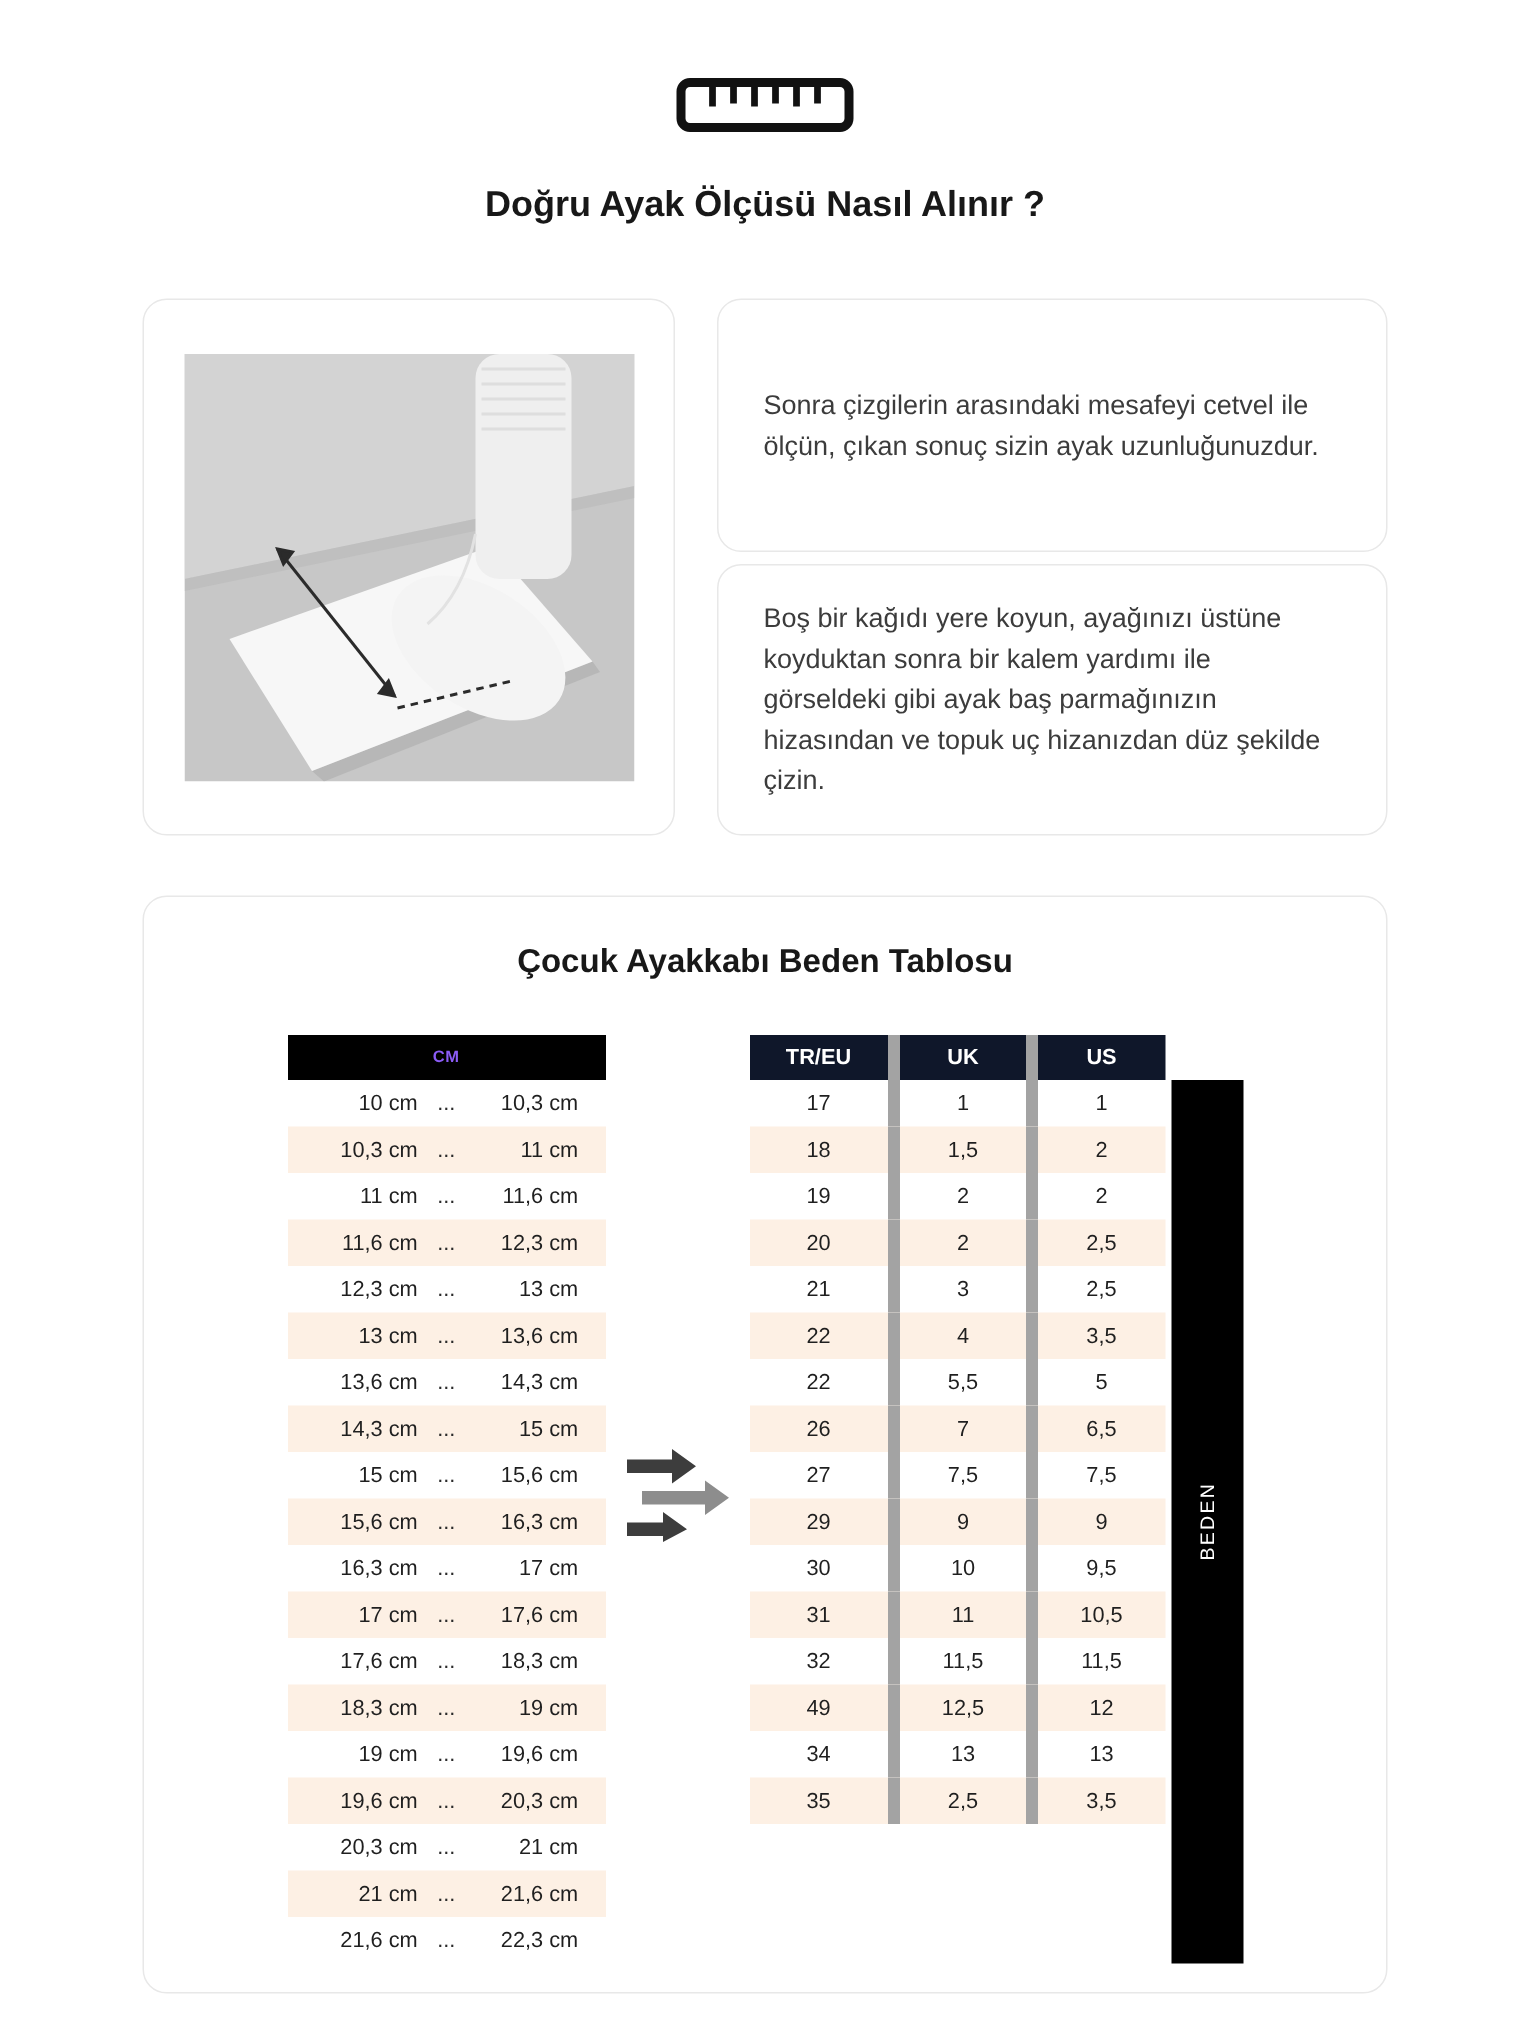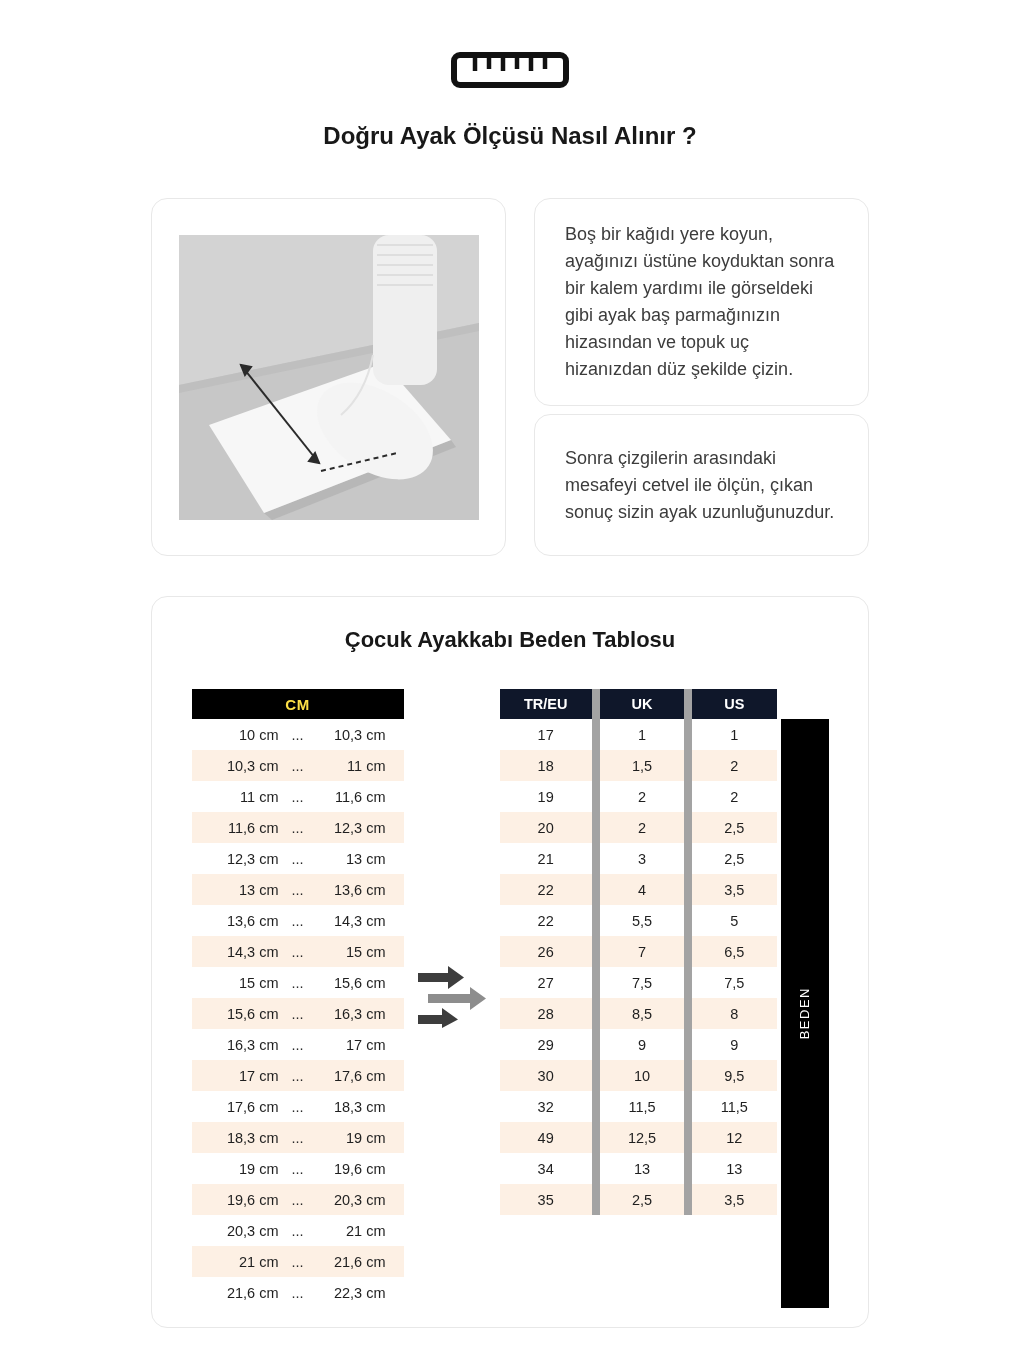--- a/index.html
+++ b/index.html
@@ -3,21 +3,21 @@
 <meta charset="utf-8">
 <style>
   * { box-sizing: border-box; }
   html,body { margin:0; padding:0; }
   body {
     width:1020px; min-height:1360px;
     background:#ffffff;
     font-family:"Liberation Sans","DejaVu Sans",sans-serif;
     color:#1f1f1f;
   }
-  .container { width:718px; margin:0 auto; }
+  .container { width:830px; margin:0 auto; }
 
   .icon-wrap { text-align:center; padding-top:50px; }
 
   .page-title {
     text-align:center; font-size:24px; font-weight:700;
     margin:28px 0 0; color:#181818;
   }
 
   .card { background:#fff; border:1px solid #e8e8e8; border-radius:16px; }
 
@@ -36,21 +36,21 @@
   .table-card { margin-top:40px; height:732px; padding-top:30px; }
   .table-title { text-align:center; font-size:22px; font-weight:700; margin:0; color:#181818; }
 
   .tables-row { display:flex; justify-content:center; align-items:flex-start; margin-top:36px; }
 
   table { border-collapse:collapse; font-size:14.5px; color:#1f1f1f; }
   th { font-weight:700; }
 
   .cm-table { width:212px; }
   .cm-table th {
-    background:#000; color:#fde047; height:30px; font-size:15px;
+    background:#000; color:#8b5cf6; height:30px; font-size:11px;
     letter-spacing:0.5px;
   }
   .cm-table td { height:31px; text-align:center; }
   .cm-table td.c0 { width:88px;text-align:right; }
   .cm-table td.c1 { width:36px; color:#2a2a2a; }
   .cm-table td.c2 { width:88px; text-align:right; padding-right:18px; }
   .cm-table tbody tr:nth-child(even) td { background:#fdf0e4; }
 
   .arrows-box { width:72px; margin-left:12px; align-self:center; text-align:center; }
 
@@ -118,24 +118,24 @@
           <line x1="62" y1="130" x2="140" y2="228"></line>
           <polygon points="62,130 72,132 66,140"></polygon>
           <polygon points="140,228 130,226 136,218"></polygon>
         </g>
         <line x1="142" y1="236" x2="218" y2="218" stroke="#2b2b2b" stroke-width="2" stroke-dasharray="5,4"></line>
       </svg>
     </div>
 
     <div class="texts">
       <div class="card text-card">
-        <p>Boş bir kağıdı yere koyun, ayağınızı üstüne koyduktan sonra bir kalem yardımı ile görseldeki gibi ayak baş parmağınızın hizasından ve topuk uç hizanızdan düz şekilde çizin.</p>
+        <p>Sonra çizgilerin arasındaki mesafeyi cetvel ile ölçün, çıkan sonuç sizin ayak uzunluğunuzdur.</p>
       </div>
       <div class="card text-card">
-        <p>Sonra çizgilerin arasındaki mesafeyi cetvel ile ölçün, çıkan sonuç sizin ayak uzunluğunuzdur.</p>
+        <p>Boş bir kağıdı yere koyun, ayağınızı üstüne koyduktan sonra bir kalem yardımı ile görseldeki gibi ayak baş parmağınızın hizasından ve topuk uç hizanızdan düz şekilde çizin.</p>
       </div>
     </div>
 
   </div>
 
   <div class="card table-card">
     <h2 class="table-title">Çocuk Ayakkabı Beden Tablosu</h2>
 
     <div class="tables-row">
 
@@ -302,35 +302,35 @@
             <td>26</td>
             <td>7</td>
             <td>6,5</td>
           </tr>
             <tr>
             <td>27</td>
             <td>7,5</td>
             <td>7,5</td>
           </tr>
             <tr>
-            <td>28</td>
-            <td>8,5</td>
-            <td>8</td>
-          </tr>
-            <tr>
             <td>29</td>
             <td>9</td>
             <td>9</td>
           </tr>
             <tr>
             <td>30</td>
             <td>10</td>
             <td>9,5</td>
           </tr>
             <tr>
+            <td>31</td>
+            <td>11</td>
+            <td>10,5</td>
+          </tr>
+            <tr>
             <td>32</td>
             <td>11,5</td>
             <td>11,5</td>
           </tr>
             <tr>
             <td>49</td>
             <td>12,5</td>
             <td>12</td>
           </tr>
             <tr>

